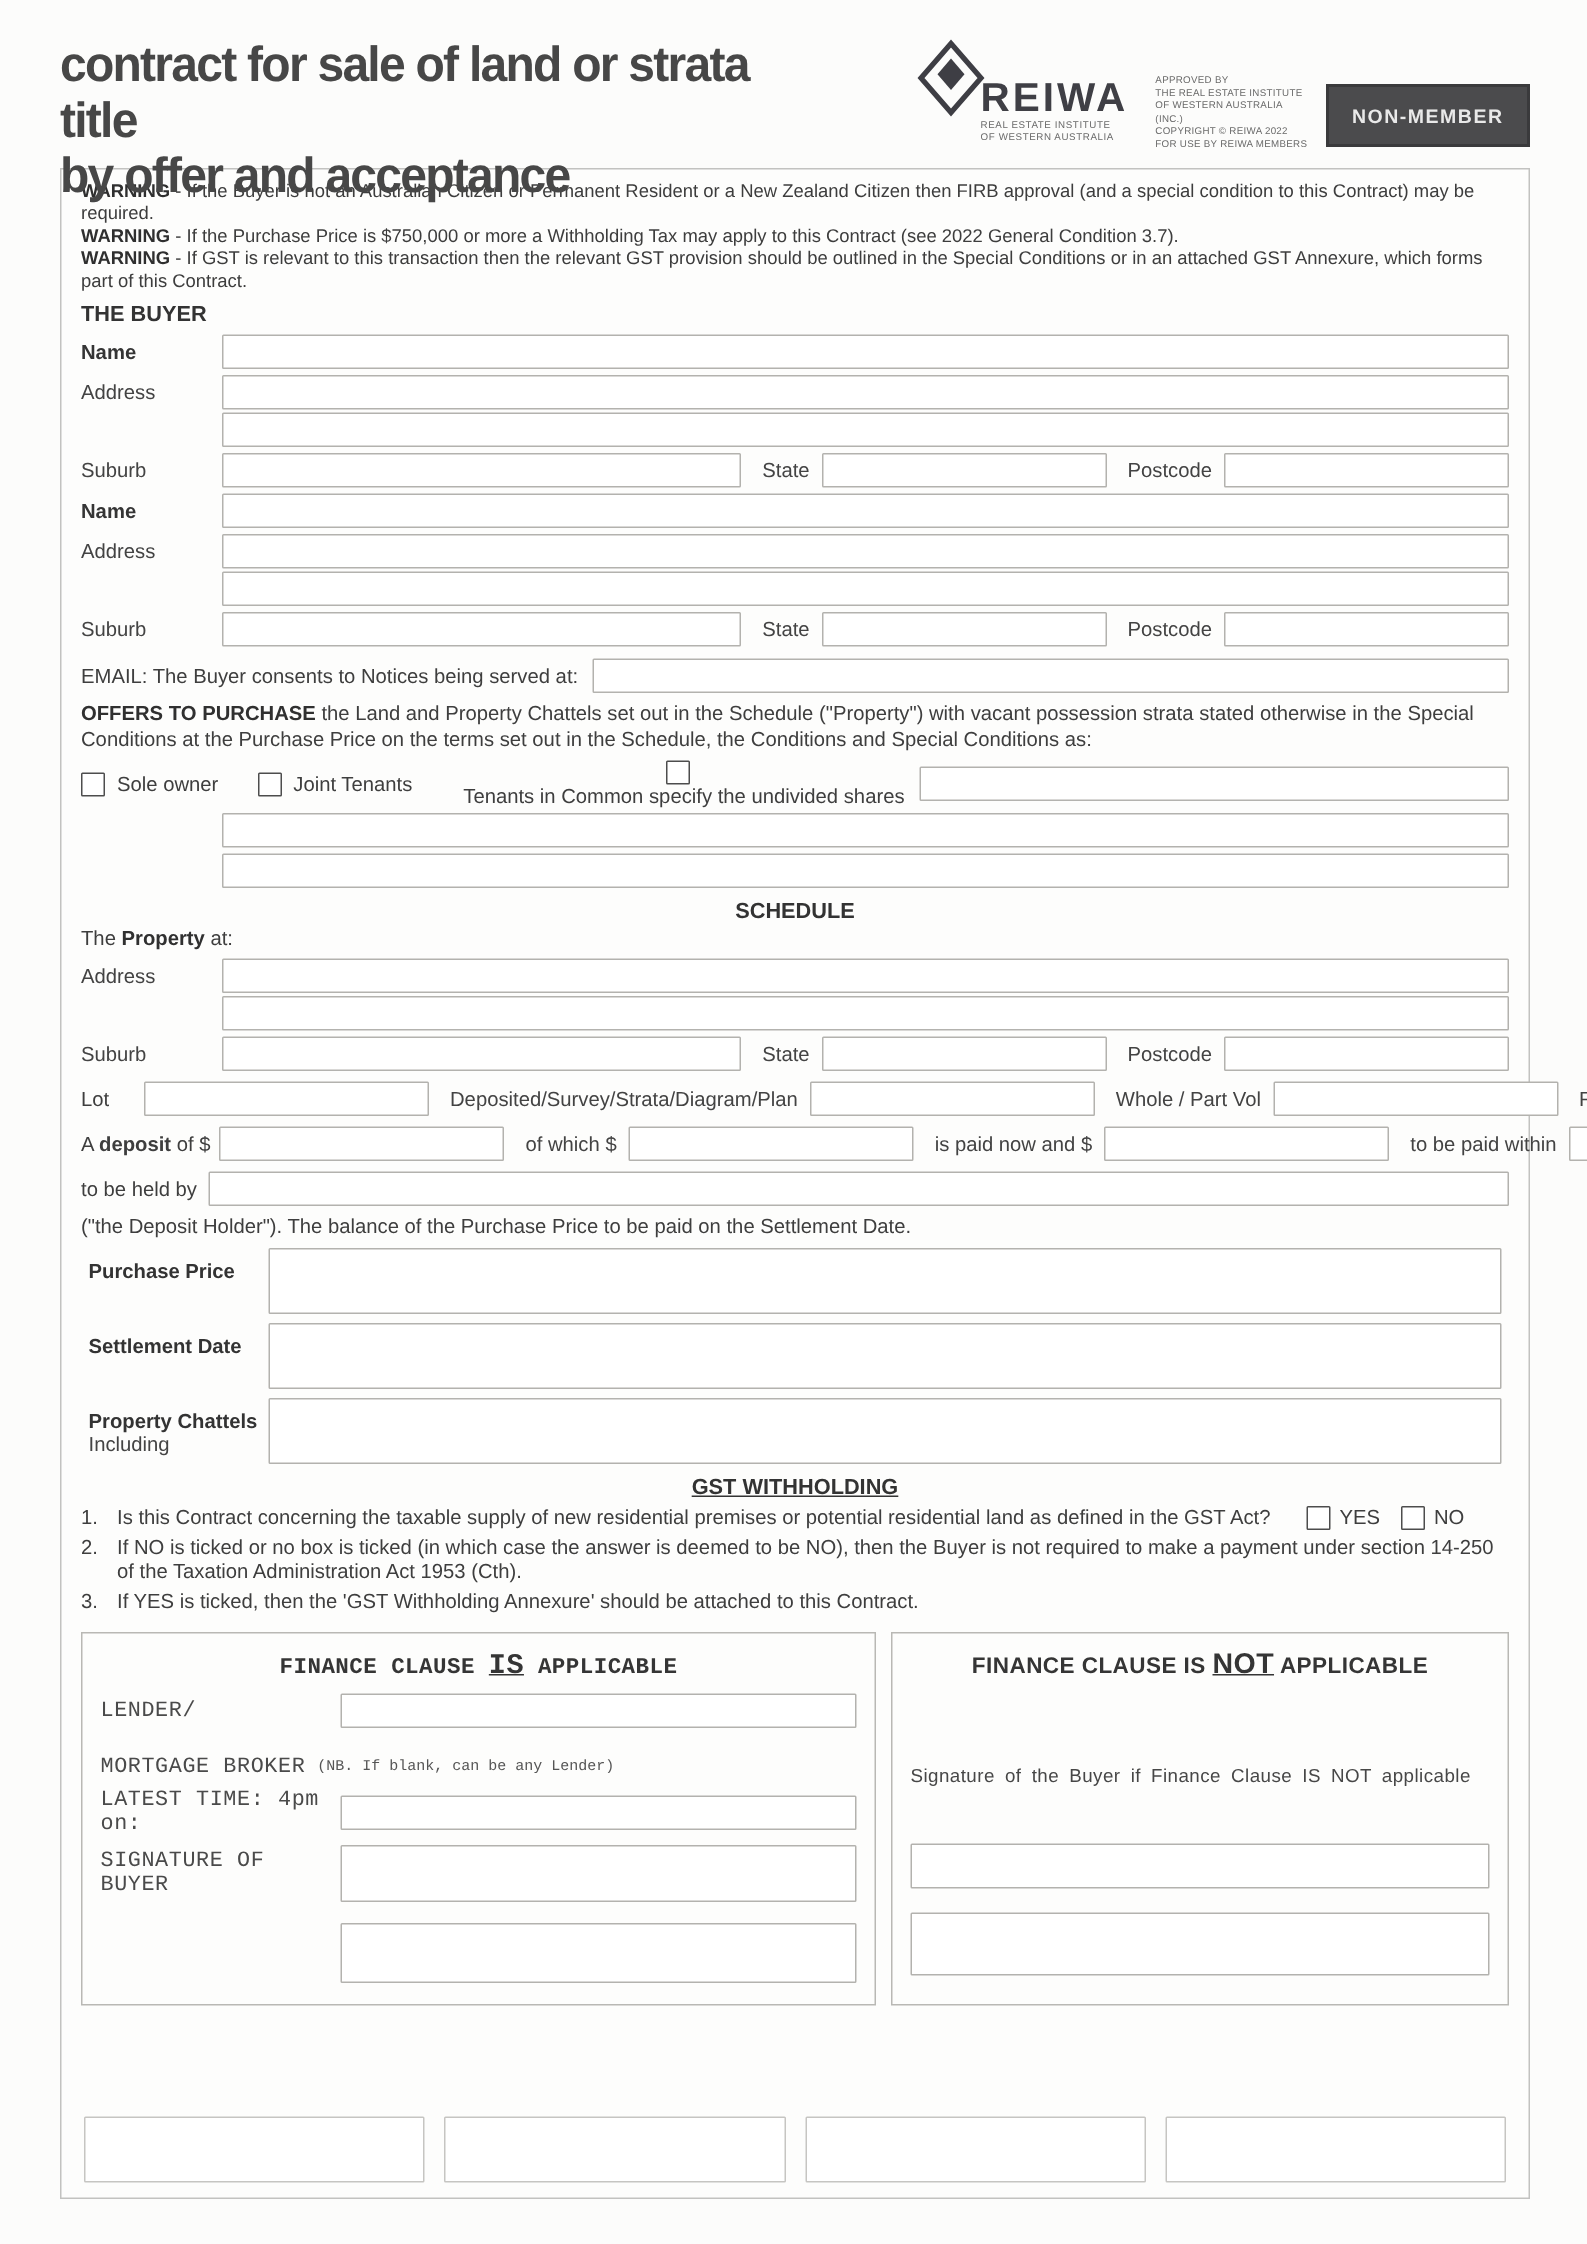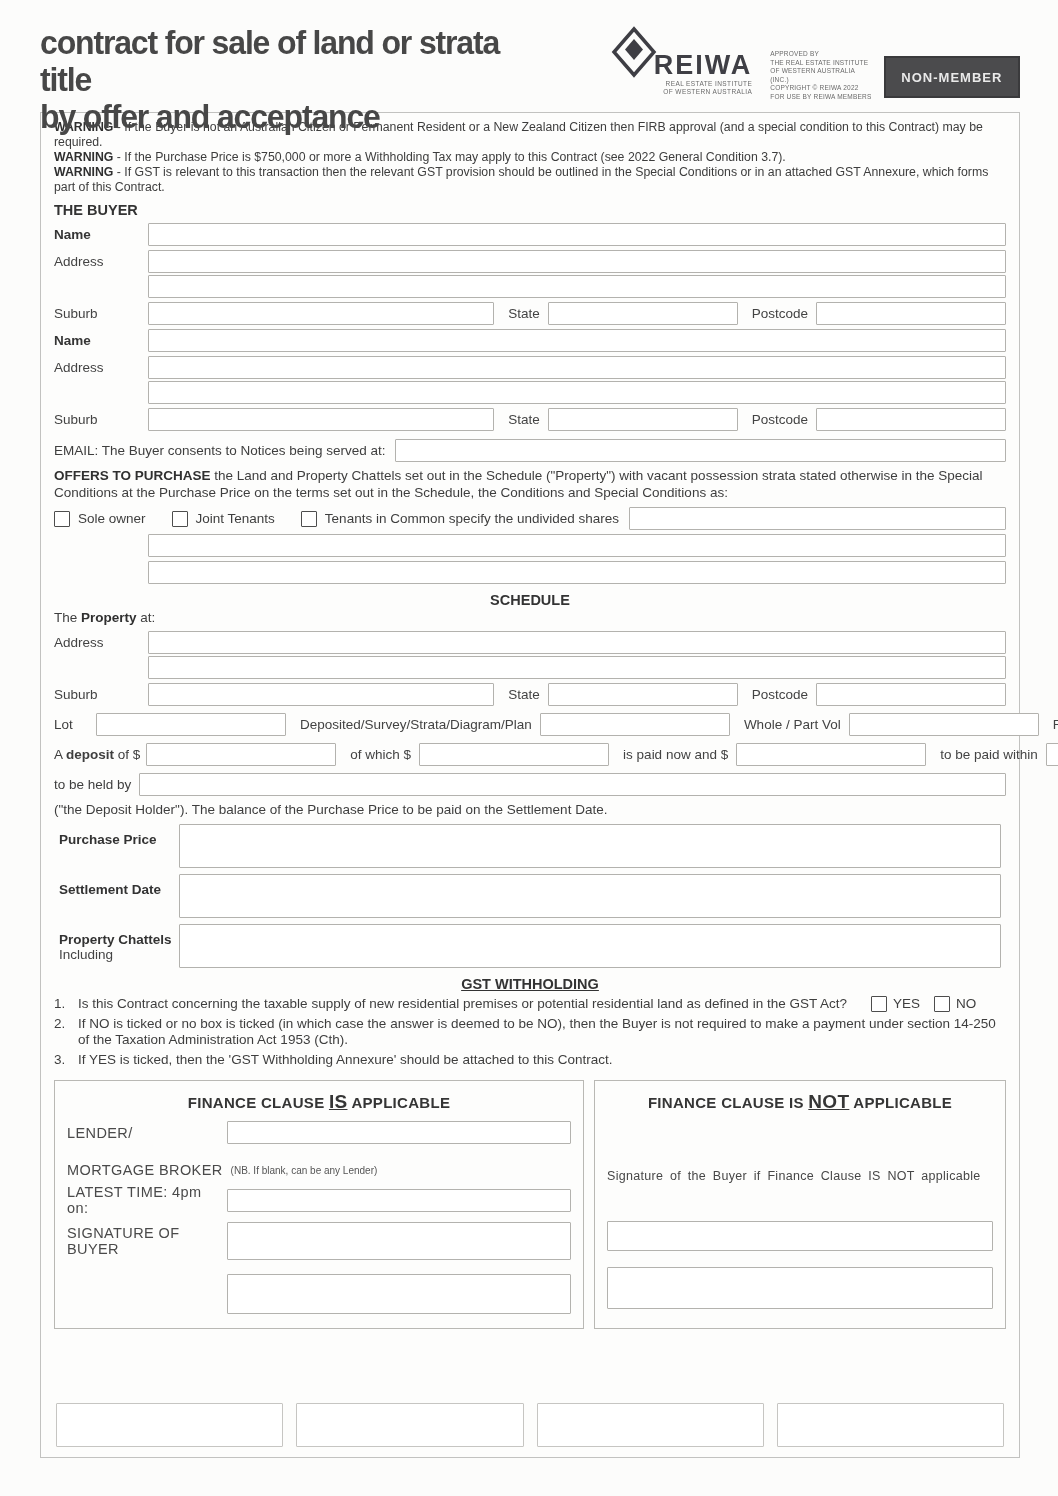--- a/index.html
+++ b/index.html
@@ -4,21 +4,21 @@
 <style>
   * { margin:0; padding:0; box-sizing:border-box; }
   html,body { width:1058px; height:1496px; background:#fcfcfb; font-family:"Liberation Sans", sans-serif; color:#3e3e3e; }
   .page { width:1058px; height:1496px; padding:24px 38px 0 40px; overflow:hidden; position:relative; }
 
   
   .header { display:flex; align-items:flex-start; height:86px; }
   .title { font-size:33px; line-height:37px; font-weight:700; letter-spacing:-1.2px; color:#474747; transform:scaleX(.97); transform-origin:left; }
   .logo-wrap { display:flex; margin-left:56px; margin-top:6px; }
   .logo-diamond { flex:none; margin-top:-4px; }
-  .logo-text { margin-left:-6px; margin-top:22px;text-align:right; }
+  .logo-text { margin-left:-6px; margin-top:22px; }
   .logo-word { font-size:27px; font-weight:700; letter-spacing:2px; color:#3f3f45; line-height:26px; }
   .logo-tag { font-size:6.5px; color:#6a6a6a; letter-spacing:.4px; line-height:8px; margin-top:2px; }
   .approved { font-size:6.5px; color:#6a6a6a; line-height:8.5px; margin:26px 0 0 18px; width:108px; letter-spacing:.2px; }
   .badge { margin-left:10px; margin-top:32px; width:142px; height:42px; background:#4b4b4d; border:2px solid #3a3a3c; color:#e9e9e9; font-weight:700; font-size:13px; letter-spacing:1px; display:flex; align-items:center; justify-content:center; }
 
   
   .formbox { border:1px solid #c2c2c0; margin-top:2px; padding:7px 13px 10px 13px; background:#fdfdfc; }
 
   .notice-line { font-size:12.3px; line-height:15px; color:#3d3d3d; }
   .notice-line b { color:#2f2f2f; }
@@ -48,21 +48,21 @@
   .bigbox { flex:1; border:1px solid #b3b2ae; background:#fff; height:44px; border-radius:1px; font:inherit; font-size:13px; padding:4px 6px; resize:none; }
 
   .gst-item { display:flex; font-size:13.5px; line-height:16.5px; margin:3px 0; }
   .gst-num { width:24px; flex:none; color:#3e3e3e; }
   .gst-right { display:flex; align-items:center; margin-left:10px; }
   .gst-right .cb { margin:0 6px 0 14px; }
 
   
   .fin-wrap { display:flex; gap:10px; margin-top:12px; }
   .fin-box { border:1px solid #b9b8b4; background:#fdfdfc; min-height:242px; padding:8px 12px; }
-  .fin-left { flex:0 0 530px; }
+  .fin-left { flex:0 0 530px;font-family:Liberation Mono, monospace; }
   .fin-right { flex:1; display:flex; flex-direction:column; }
   .fin-head { text-align:center; font-weight:700; font-size:15px; color:#353535; letter-spacing:.3px; margin:2px 0 8px 0; }
   .fin-head .em { font-size:19px; text-decoration:underline; }
   .fin-lbl { font-size:14.5px; color:#4a4a4a; letter-spacing:.4px; flex:none; }
   .fin-note { font-size:10px; color:#555; margin-left:8px; }
   .fin-row { display:flex; align-items:center; margin:6px 0; }
   .sig-note { font-size:12.5px; color:#474747; letter-spacing:.3px; word-spacing:3px; margin-top:48px; }
 
   
   .bottom-sigs { display:flex; gap:13px; margin:74px 2px 0 2px; }
@@ -166,21 +166,21 @@
 
     <div class="row" style="margin:6px 0 4px 0;">
       <span class="cb-item">
         <span class="cb"></span>
         <span class="t">Sole owner</span>
       </span>
       <span class="cb-item">
         <span class="cb"></span>
         <span class="t">Joint Tenants</span>
       </span>
-      <span class="cb-item" style="margin-right:10px;">
+      <span class="cb-item" style="margin-right:10px;flex-direction:column;">
         <span class="cb"></span>
         <span class="t">Tenants in Common specify the undivided shares</span>
       </span>
       <input class="inp" type="text" style="">
     </div>
     <div class="row" style="margin-left:94px;">
       <input class="inp" type="text" style="">
     </div>
     <div class="row" style="margin-left:94px; margin-bottom:2px;">
       <input class="inp" type="text" style="">

